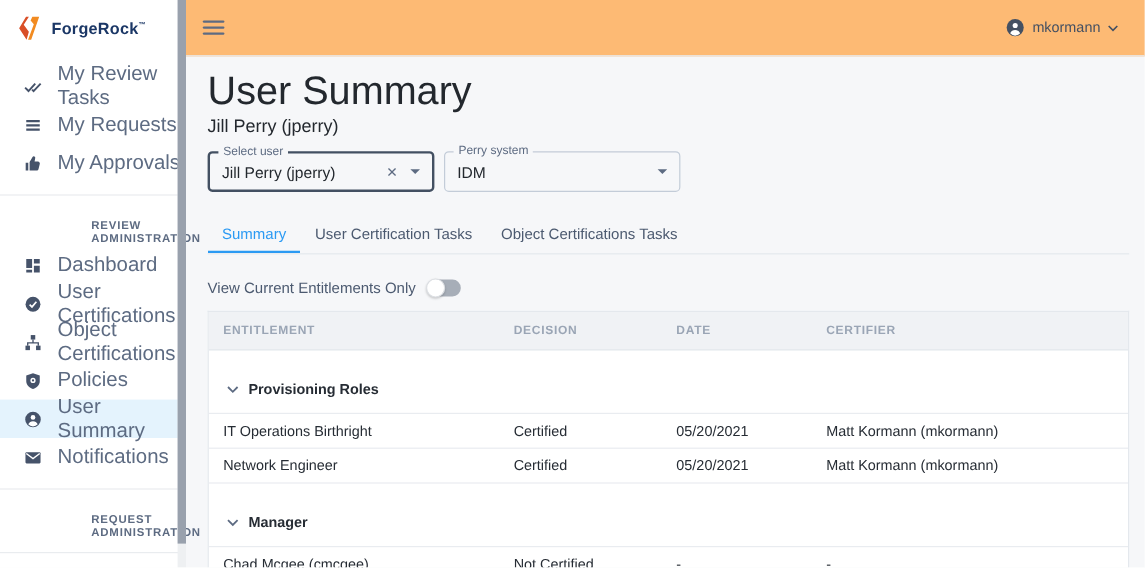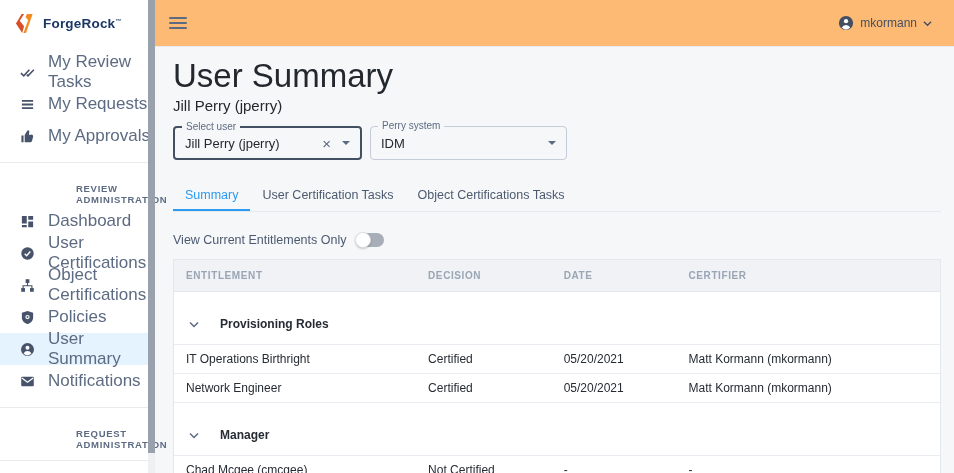--- a/index.html
+++ b/index.html
@@ -64,21 +64,21 @@
   .switch { position:relative; width:27px; height:14px; border-radius:7px; background:#a7aeb8;
             cursor:pointer; flex-shrink:0; }
   .knob { position:absolute; left:-2px; top:-1px; width:16px; height:16px; border-radius:50%;
           background:#fff; border:1px solid #dcdfe3; box-shadow:0 1px 2px rgba(0,0,0,.2); }
 
   .table { margin-top:12px; background:#fff; border:1px solid #e4e8ed; border-bottom:none; }
   .thead { display:grid; grid-template-columns:31.6% 17.7% 16.3% auto; background:#f0f2f5;
            border-bottom:1px solid #e4e8ed; }
   .th { padding:10px 4px 10px 12px; font-size:10px; font-weight:700; color:#9aa5b5; letter-spacing:.6px; }
   .tbody { padding-bottom:40px; }
-  .group-header { display:flex; align-items:center; gap:21px; padding:25px 12px 13px 15px;
+  .group-header { display:flex; align-items:center; gap:8px; padding:25px 12px 13px 15px;
                   border-bottom:1px solid #e9ecf0; }
   .g-chev { width:10px; height:7px; color:#5d6b82; display:flex; }
   .g-chev svg { width:100%; height:100%; }
   .g-name { font-size:12px; font-weight:700; color:#262c34; }
   .trow { display:grid; grid-template-columns:31.6% 17.7% 16.3% auto; border-bottom:1px solid #e9ecf0; }
   .td { padding:7px 4px 7px 12px; font-size:12px; color:#262c34; white-space:nowrap; overflow:hidden; }
 </style>
 </head>
 <body>
 

